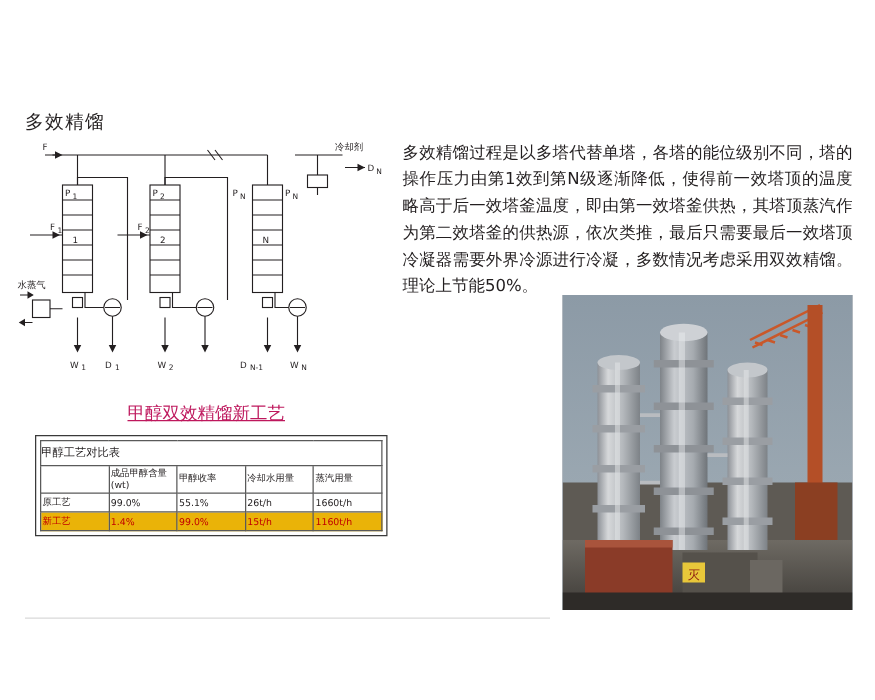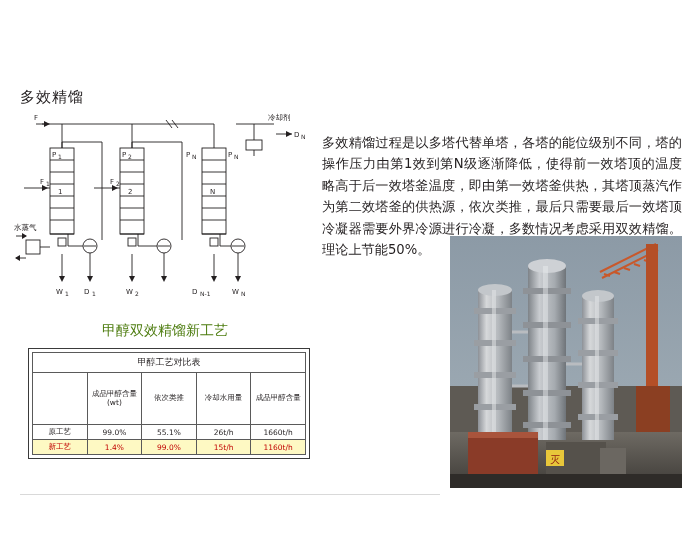--- a/index.html
+++ b/index.html
@@ -36,36 +36,37 @@
     left: 14px;
     top: 112px;
     width: 300px;
     height: 190px;
   }
   .diagram svg { display: block; }
   
   .paragraph {
     position: absolute;
     left: 322px;
-    top: 132px;
+    top: 112px;
     width: 360px;
     font-size: 13.2px;
     line-height: 1.62;
     color: #231f20;
     text-align: justify;
   }
   
   .sub-title {
     position: absolute;
     left: 0px;
     top: 322px;
     width: 330px;
     text-align: center;
     font-size: 14px;
-    color: #4d7c0f;
+    color: #be185d;
+    text-decoration: underline;
   }
   
   .table-wrap {
     position: absolute;
     left: 28px;
     top: 348px;
     width: 282px;
     border: 1px solid #3a3a3a;
     background: #ffffff;
     box-sizing: border-box;
@@ -73,40 +74,39 @@
   }
   table.cmp {
     border-collapse: collapse;
     width: 100%;
     font-size: 7.5px;
     color: #231f20;
     table-layout: fixed;
   }
   table.cmp td, table.cmp th {
     border: 1px solid #5a5a5a;
-    text-align: center;
     vertical-align: middle;
     padding: 2px 1px;
     font-weight: normal;
   }
   table.cmp .tbl-title {
     font-size: 9px;
     padding: 3px 0;
     border: 1px solid #5a5a5a;
   }
   table.cmp .hdr td {
     font-size: 7.5px;
     line-height: 1.15;
-    padding: 17px 1px;
+    padding: 2px 1px;
   }
   table.cmp .rowlabel {
     width: 56px;
   }
   tr.hl td {
-    background: #fef9c3;
+    background: #eab308;
     color: #c00000;
   }
   tr.hl td.rowlabel {
     color: #c00000;
   }
   
   .photo {
     position: absolute;
     left: 450px;
     top: 236px;
@@ -293,23 +293,23 @@
 
   <div class="table-wrap">
     <table class="cmp">
       <tbody>
           <tr>
         <td class="tbl-title" colspan="5">甲醇工艺对比表</td>
       </tr>
       <tr class="hdr">
         <td class="rowlabel"></td>
         <td>成品甲醇含量(wt)</td>
-        <td>依次类推</td>
+        <td>甲醇收率</td>
         <td>冷却水用量</td>
-        <td>成品甲醇含量</td>
+        <td>蒸汽用量</td>
       </tr>
       <tr>
         <td class="rowlabel">原工艺</td>
         <td>99.0%</td>
         <td>55.1%</td>
         <td>26t/h</td>
         <td>1660t/h</td>
       </tr>
       <tr class="hl">
         <td class="rowlabel">新工艺</td>

